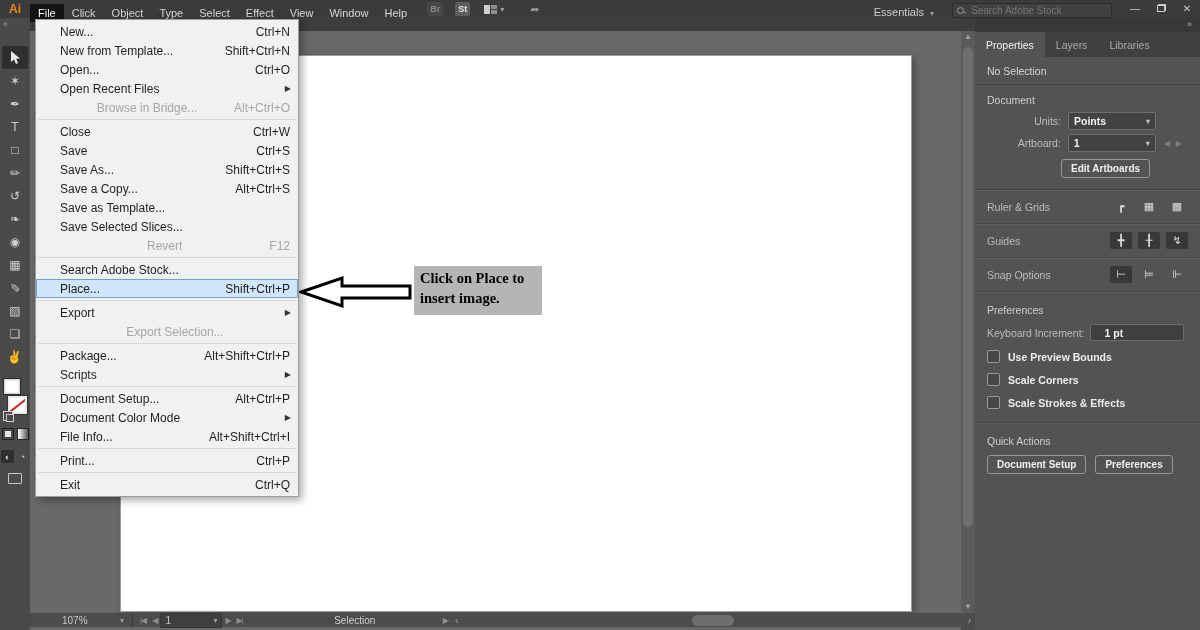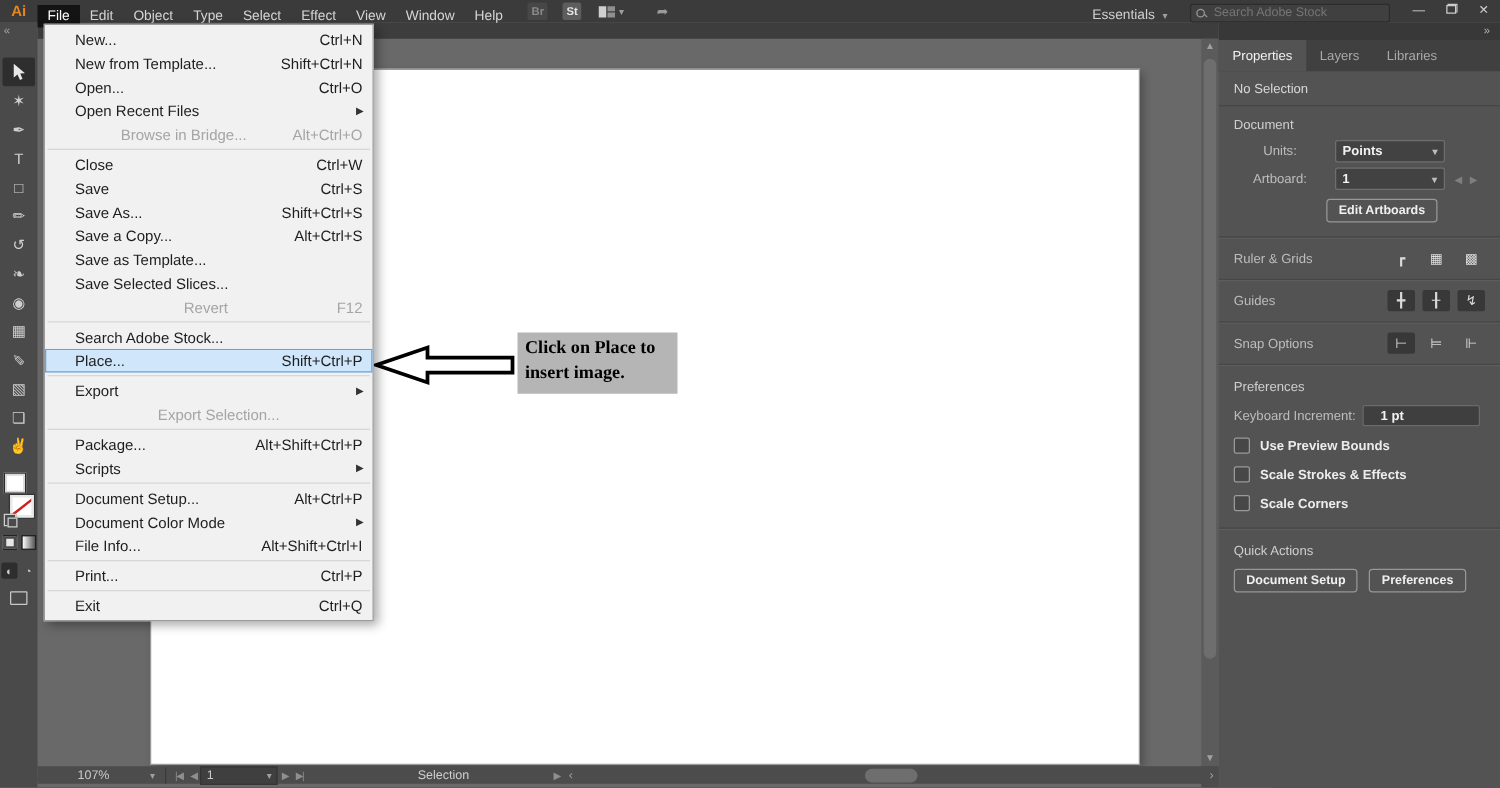--- a/index.html
+++ b/index.html
@@ -104,21 +104,21 @@
   .panel{position:absolute;left:975px;top:18px;width:225px;height:612px;background:#535353;z-index:30;
          color:#c8c8c8;font-size:10.5px;}
   .panel-topstrip{height:14px;background:#383838;position:relative;}
   .panel-collapse{position:absolute;right:8px;top:1px;color:#b5b5b5;font-size:9px;}
   .ptabs{display:flex;background:#404040;height:25px;align-items:stretch;}
   .ptab{padding:0 11px;display:flex;align-items:center;color:#aaaaaa;}
   .ptab.active{background:#535353;color:#f2f2f2;}
   .noselect{padding:8px 12px 7px 12px;color:#d8d8d8;border-bottom:1px solid #464646;}
   .psection-title{padding:9px 12px 4px 12px;color:#cfcfcf;}
   .prow{display:flex;align-items:center;padding:2px 12px;}
-  .plabel-r{width:74px;text-align:center;padding-right:7px;color:#bdbdbd;white-space:nowrap;}
+  .plabel-r{width:74px;text-align:right;padding-right:7px;color:#bdbdbd;white-space:nowrap;}
   .pselect{display:flex;align-items:center;justify-content:space-between;width:76px;height:16px;
            background:#424242;border:1px solid #6e6e6e;border-radius:2px;padding:0 5px;
            color:#f2f2f2;font-weight:bold;}
   .pselect .chev{font-size:8px;color:#bdbdbd;margin:0;}
   .ab-arrows{color:#7f7f7f;font-size:8px;margin-left:8px;letter-spacing:6px;}
   .pbtn{display:inline-block;border:1px solid #979797;border-radius:3px;color:#f0f0f0;
         font-weight:bold;font-size:10px;padding:3px 9px;background:transparent;white-space:nowrap;}
   .editab-row{padding:5px 12px 8px 12px;}
   .editab-row .pbtn{margin-left:74px;}
   .pdiv{height:1px;background:#474747;box-shadow:0 1px 0 #5d5d5d;margin:3px 0;}
@@ -139,21 +139,21 @@
 </style>
 </head>
 <body>
 
 <div id="root">
 
   <div class="menubar">
     <div class="logo">Ai</div>
     <div id="menubar-items" style="display:flex;">
         <span class="menu-item active">File</span>
-        <span class="menu-item">Edit</span>
+        <span class="menu-item">Click</span>
         <span class="menu-item">Object</span>
         <span class="menu-item">Type</span>
         <span class="menu-item">Select</span>
         <span class="menu-item">Effect</span>
         <span class="menu-item">View</span>
         <span class="menu-item">Window</span>
         <span class="menu-item">Help</span>
       </div>
     <span class="mb-icon br">Br</span>
     <span class="mb-icon st">St</span>
@@ -426,25 +426,25 @@
       <span class="kb-label">Keyboard Increment:</span>
       <span class="kb-input">1 pt</span>
     </div>
     <div id="pref-checkboxes">
         <div class="cbrow">
           <span class="cb"></span>
           <span class="cb-label">Use Preview Bounds</span>
         </div>
         <div class="cbrow">
           <span class="cb"></span>
-          <span class="cb-label">Scale Strokes &amp; Effects</span>
+          <span class="cb-label">Scale Corners</span>
         </div>
         <div class="cbrow">
           <span class="cb"></span>
-          <span class="cb-label">Scale Corners</span>
+          <span class="cb-label">Scale Strokes &amp; Effects</span>
         </div>
       </div>
     <div class="pdiv" style="margin-top:8px;"></div>
 
     <div class="psection-title">Quick Actions</div>
     <div class="qa-buttons" id="qa-buttons">
         <span class="pbtn">Document Setup</span>
         <span class="pbtn">Preferences</span>
       </div>
   </div>

